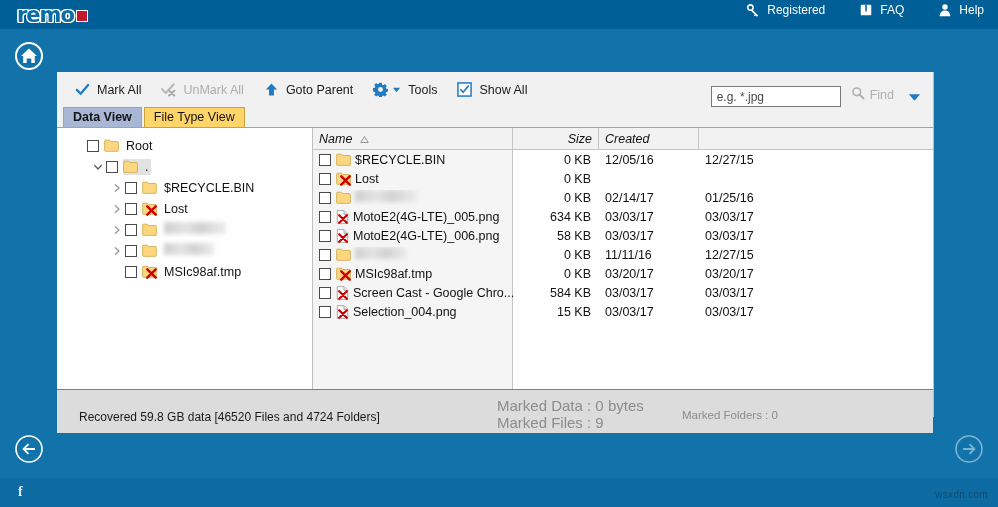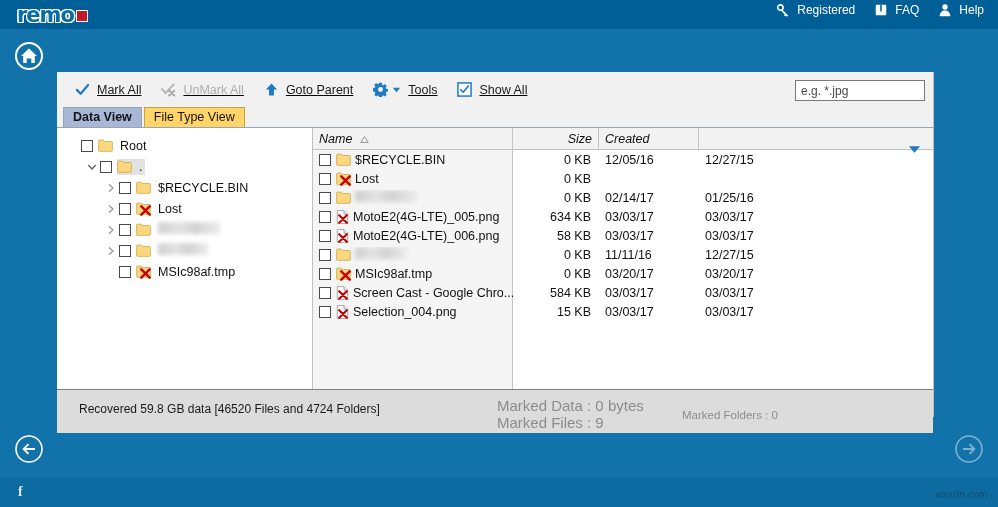--- a/index.html
+++ b/index.html
@@ -27,21 +27,21 @@
     -webkit-text-stroke:0px;
     text-shadow:
       -1.2px 0 #ffffff, 1.2px 0 #ffffff, 0 -1.2px #ffffff, 0 1.2px #ffffff,
       -1.2px -1.2px #ffffff, 1.2px -1.2px #ffffff, -1.2px 1.2px #ffffff, 1.2px 1.2px #ffffff;
   }
   #logo .sq {
     width:12px; height:12px; background:#c3172a; margin-left:2px;
     border:1.5px solid #ffffff; margin-bottom:-2px;
   }
 
-  .hdr-links { position:absolute; top:0; height:19px; display:flex; align-items:center; gap:19px; right:14px; }
+  .hdr-links { position:absolute; top:0; height:19px; display:flex; align-items:center; gap:34px; right:14px; }
   .hdr-link { display:flex; align-items:center; gap:7px; color:#ffffff; font-size:12px; cursor:pointer; }
   .hdr-link svg { display:block; }
 
   #home-btn { position:absolute; left:14px; top:41px; width:30px; height:30px; cursor:pointer; }
   #nav-back { position:absolute; left:14px; top:434px; width:30px; height:30px; cursor:pointer; }
   #nav-fwd  { position:absolute; left:954px; top:434px; width:30px; height:30px; cursor:pointer; opacity:.45; }
 
   #fb { position:absolute; left:18px; top:484px; color:#dbeaf4; font-size:14px; font-weight:700;
         font-family:"Liberation Serif", serif; cursor:pointer; }
   #watermark { position:absolute; right:10px; top:489px; color:#0d4d72; font-size:10px; letter-spacing:.3px; }
@@ -52,27 +52,27 @@
   #window {
     position:absolute; left:57px; top:72px; width:877px; height:345px;
     background:#f1f1f1;
     border:1px solid #bfbfbf;
     border-top:none; border-left:none;
   }
 
   
   #toolbar {
     position:relative; height:35px; background:#f1f1f1;
-    display:flex; align-items:center; padding-left:8px; gap:0;text-decoration:underline;
+    display:flex; align-items:center; padding-left:8px; gap:0;
   }
   .tb-item { display:flex; align-items:center; gap:7px; height:26px; padding:0 10px; font-size:12.5px; color:#1b1b1b; cursor:pointer; white-space:nowrap; }
   .tb-item.disabled { color:#adadad; cursor:default; }
   .tb-item svg { display:block; }
 
-  #search-wrap { position:absolute; right:8px; top:8px; display:flex; align-items:flex-end; gap:10px;flex-direction:column; }
+  #search-wrap { position:absolute; right:8px; top:14px; display:flex; align-items:flex-start; gap:10px; }
   #search-input {
     width:130px; height:21px; border:1px solid #7a7a7a; background:#ffffff;
     font-family:"Liberation Sans", sans-serif; font-size:12px; color:#2a2a2a;
     padding:0 5px; outline:none;
   }
   #search-input::placeholder { color:#4a4a4a; opacity:1; }
   #find-btn { display:flex; align-items:center; gap:5px; font-size:12.5px; color:#b0b0b0; cursor:default; }
   #search-drop { cursor:pointer; padding:2px 4px; }
 
   
@@ -84,21 +84,21 @@
     text-align:right;
   }
   .tab.active { background:#a8b7d6; }
   .tab.inactive { background:#ffd469; border-color:#c9a43a; font-weight:400; }
 
   
   #panes { display:flex; height:262px; background:#ffffff; border-top:1px solid #9aa3b5; }
 
   #tree-pane {
     width:256px; background:#ffffff; border-right:1px solid #c0c0c0;
-    padding:7px 0 0 8px; overflow:hidden; position:relative;
+    padding:7px 0 0 14px; overflow:hidden; position:relative;
   }
   .tree-row { display:flex; align-items:center; height:21px; font-size:12.5px; color:#111; white-space:nowrap; }
   .tree-row.selected .lbl-wrap { background:#e2e2e2; }
   .twisty { width:16px; display:flex; align-items:center; justify-content:center; cursor:pointer; }
   .twisty.spacer { cursor:default; }
   .cb {
     width:12px; height:12px; border:1px solid #4a4a4a; background:#fff;
     display:inline-block; flex:none; margin-right:5px; cursor:pointer;
   }
   .lbl-wrap { display:flex; align-items:center; gap:4px; padding:1px 3px 1px 0; }
@@ -122,21 +122,21 @@
   .lp-rows-wrap { position:relative; flex:1; }
   .row { display:flex; height:19px; align-items:center; font-size:12.5px; color:#111; }
   .c-name { width:200px; display:flex; align-items:center; padding-left:6px; overflow:hidden; white-space:nowrap; }
   .c-size { width:86px; text-align:right; padding-right:8px; }
   .c-mod  { width:100px; padding-left:6px; }
   .c-cre  { width:100px; padding-left:6px; }
 
   
   #statusbar {
     height:44px; background:#dcdcdc; border-top:1px solid #808080;
-    display:flex; align-items:flex-start; padding:12px 0 0 0; position:relative;
+    display:flex; align-items:flex-start; padding:20px 0 0 0; position:relative;
   }
   #st-main { font-size:12px; color:#1a1a1a; margin-left:22px; }
   #st-marked { position:absolute; left:440px; top:7px; font-size:15px; color:#8c8c8c; line-height:17px; }
   #st-folders { position:absolute; left:625px; top:7px; font-size:11.5px; color:#8c8c8c;margin-top:12px; }
 
   .ico { flex:none; display:block; }
 </style>
 </head>
 <body>
 

